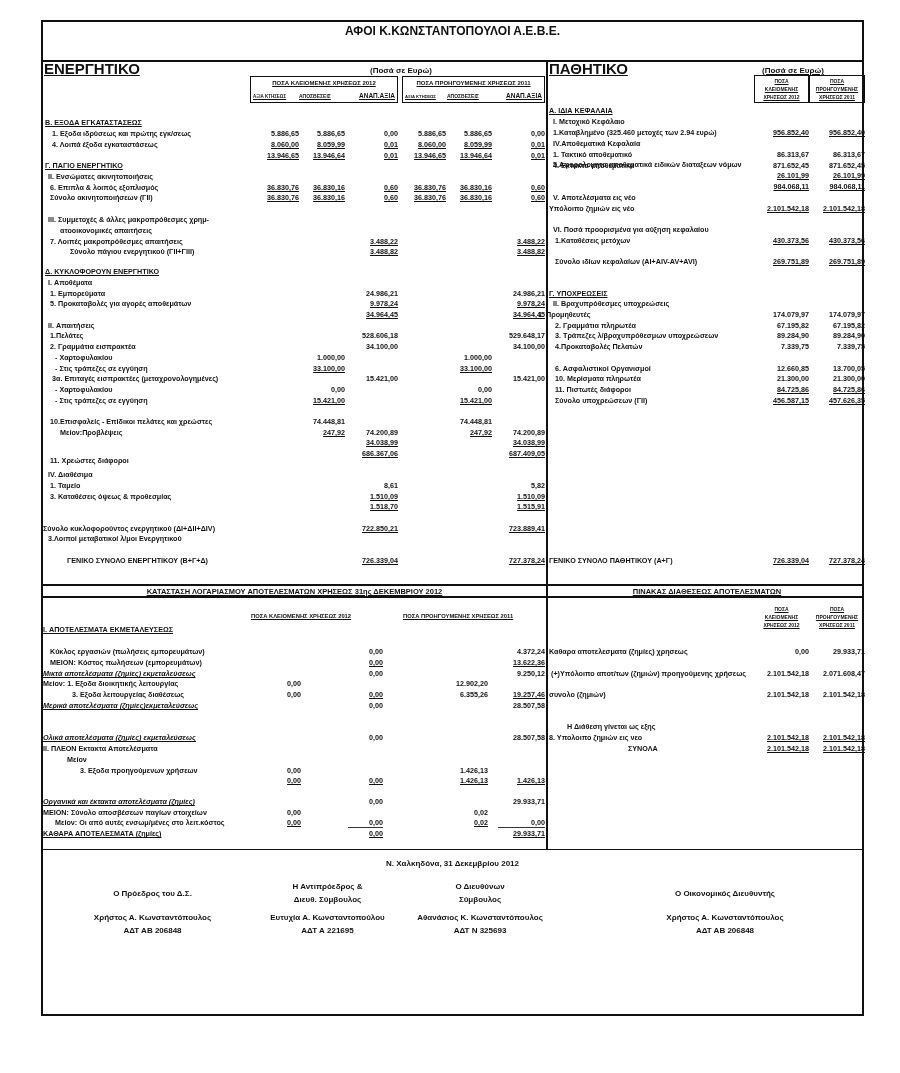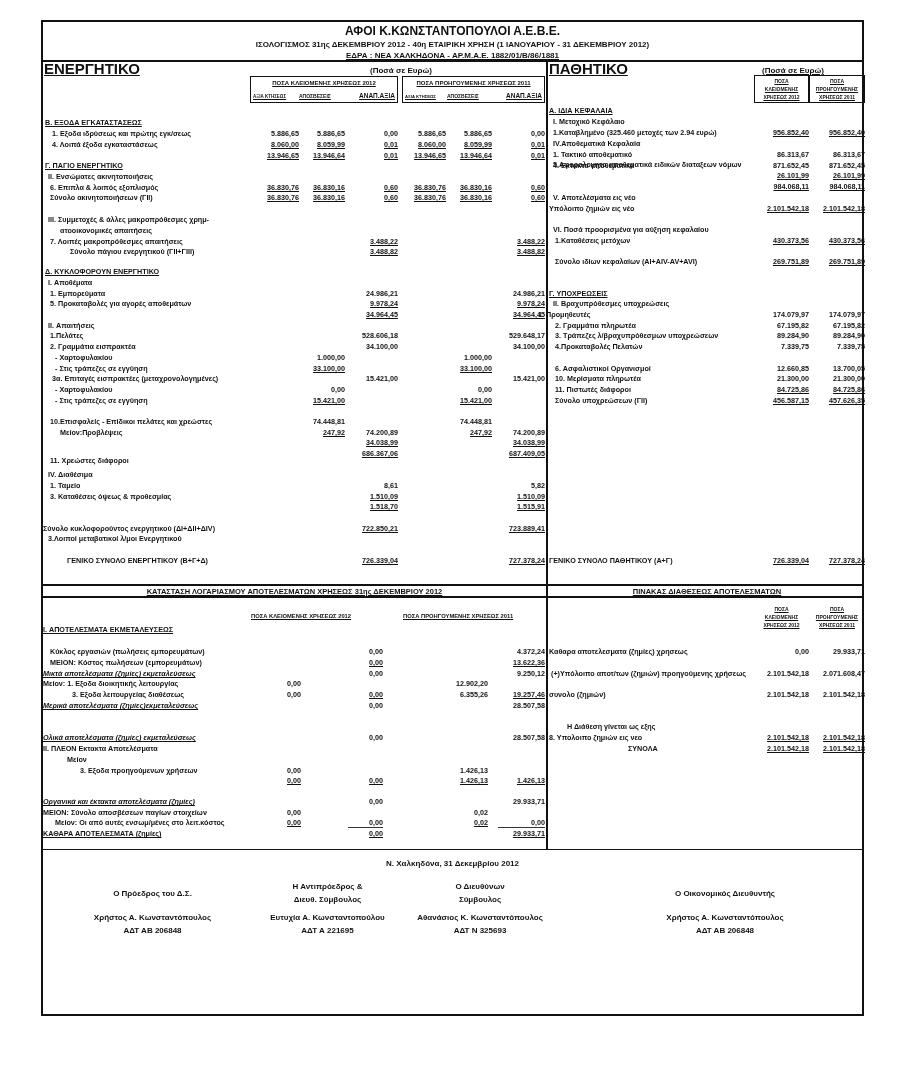--- a/index.html
+++ b/index.html
@@ -21,22 +21,20 @@
   .tiny{font-size:5px;font-weight:bold;}
   .sig{position:absolute;font-size:8px;font-weight:bold;text-align:center;line-height:13px;}
 </style>
 </head>
 <body>
 
 <div class="frame"></div>
 
 <div class="abs" style="left:41px;width:823px;top:20px;height:40px;">
   <div class="abs hdr1">ΑΦΟΙ Κ.ΚΩΝΣΤΑΝΤΟΠΟΥΛΟΙ Α.Ε.Β.Ε.</div>
-  <div class="abs hdr2">ΙΣΟΛΟΓΙΣΜΟΣ 31ης ΔΕΚΕΜΒΡΙΟΥ 2012 - 40η ΕΤΑΙΡΙΚΗ ΧΡΗΣΗ (1 ΙΑΝΟΥΑΡΙΟΥ - 31 ΔΕΚΕΜΒΡΙΟΥ 2012)</div>
-  <div class="abs hdr3">ΕΔΡΑ : ΝΕΑ ΧΑΛΚΗΔΟΝΑ  -  ΑΡ.Μ.Α.Ε. 1882/01/Β/86/1881</div>
 </div>
 <div class="hline" style="left:41px;right:36px;top:60px;"></div>
 <div class="vline" style="left:546px;top:60px;height:525px;"></div>
 <div class="hline" style="left:41px;right:36px;top:584px;"></div>
 <div class="hline" style="left:41px;right:36px;top:596px;"></div>
 <div class="vline" style="left:546px;top:584px;height:266px;"></div>
 <div class="hline" style="left:41px;right:36px;top:849px;border-top-width:1px;"></div>
 
 <div class="abs big" style="left:44px;top:60px;">ΕΝΕΡΓΗΤΙΚΟ</div>
 <div class="t" style="left:370px;top:66px;font-size:8px;">(Ποσά σε Ευρώ)</div>

